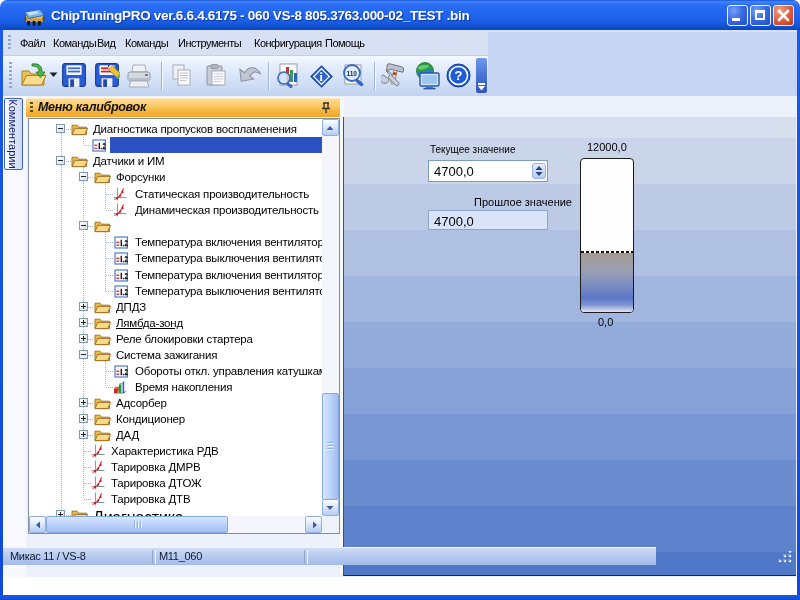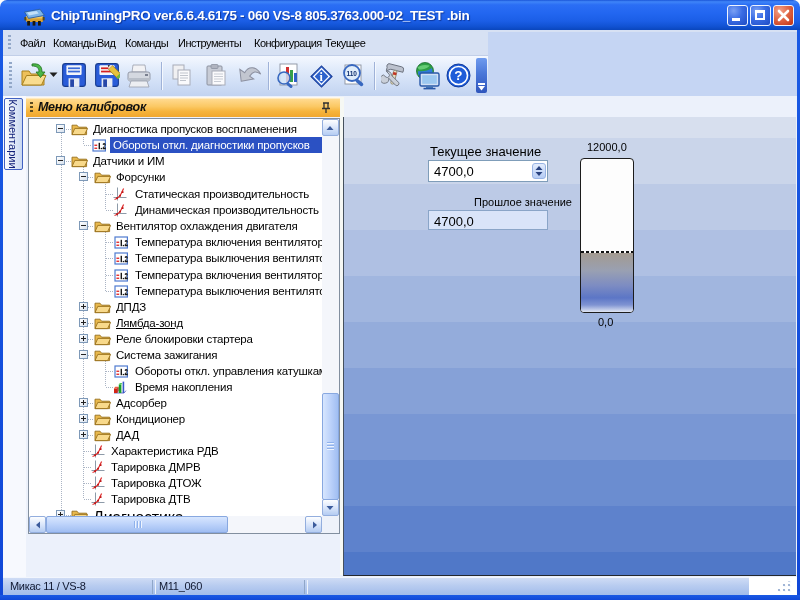--- a/index.html
+++ b/index.html
@@ -44,21 +44,21 @@
       #94acdb 205px,#94acdb 251px,
       #86a1d7 251px,#86a1d7 297px,
       #7997d4 297px,#7997d4 343px,
       #6b8dd0 343px,#6b8dd0 389px,
       #5e82cc 389px,#5e82cc 435px,
       #5078c8 435px,#5078c8 459px);}
   #treebox{left:28px;top:118px;width:312px;height:416px;background:#fff;border:1px solid #828f9f;box-sizing:border-box;}
   #searchrow{left:28px;top:536px;width:312px;height:36px;background:#dbe5f7;border:1px solid #aab6c8;box-sizing:border-box;}
   #searchrow label{position:absolute;left:10px;top:11px;font-size:11px;letter-spacing:-0.3px;color:#000;}
   #searchinput{position:absolute;left:119px;top:8px;width:183px;height:18px;background:#fff;border:1px solid #5b7aa8;}
-  #status{left:3px;top:577px;width:746px;height:18px;
+  #status{left:3px;top:547px;width:653px;height:18px;
     background:linear-gradient(180deg,#cfdcf5 0%,#b8ccf0 45%,#a2bcea 100%);
     border-top:1px solid #f2f6fd;box-sizing:border-box;font-size:11px;letter-spacing:-0.3px;color:#101830;}
   #bleft{left:0;top:30px;width:3px;height:565px;}
   #bright{left:797px;top:30px;width:3px;height:565px;}
   #bbottom{left:0;top:595px;width:800px;height:5px;}
 </style>
 </head>
 <body>
 <div id="win">
   <div id="title" class="abs">
@@ -95,21 +95,21 @@
   <div id="bbottom" class="abs brd"></div>
 
   <div id="menubar" class="abs">
     <div class="abs" style="left:5px;top:5px;width:3px;height:16px;background-image:repeating-linear-gradient(180deg,#93a8c8 0 2px,transparent 2px 4px);"></div>
     <span class="mi abs" style="left:17px">Файл</span>
     <span class="mi abs" style="left:50px">Команды</span>
     <span class="mi abs" style="left:94px">Вид</span>
     <span class="mi abs" style="left:122px">Команды</span>
     <span class="mi abs" style="left:175px">Инструменты</span>
     <span class="mi abs" style="left:251px">Конфигурация</span>
-    <span class="mi abs" style="left:322px">Текущее</span>
+    <span class="mi abs" style="left:322px">Помощь</span>
   </div>
 
   <div class="abs" style="left:3px;top:55px;width:794px;height:1px;background:#c2cfe8;"></div>
   <div id="toolbar" class="abs">
     <div class="abs" style="left:6px;top:6px;width:3px;height:28px;background-image:repeating-linear-gradient(180deg,#93a8c8 0 2px,transparent 2px 4px);"></div>
     <svg class="abs" style="left:16px;top:5px" width="28" height="28" viewBox="0 0 28 28">
         <path d="M3,10 L10,10 L12,13 L25,13 L25,24 L3,24 Z" fill="#eec05a" stroke="#a8801c" stroke-width="1"></path>
         <path d="M3,24 L7.5,14.5 L27,14.5 L22.5,24 Z" fill="#f9dc8e" stroke="#a8801c" stroke-width="1"></path>
         <path d="M13,3 C20,2 23,5 23,11 L26,11 L21.5,16.5 L17,11 L20,11 C20,7 18,5 13,5 Z" fill="#4cb648" stroke="#1e7020" stroke-width="0.8"></path>
       </svg>
@@ -253,21 +253,20 @@
     <div class="abs" style="left:55px;top:26px;width:7px;height:1px;background-image:repeating-linear-gradient(90deg,#aab4c4 0 1px,transparent 1px 2px);"></div>
     <svg class="abs" style="left:63px;top:20px" width="14" height="13" viewBox="0 0 14 13">
         <rect x="1" y="1" width="12.4" height="11" fill="#fff" stroke="#4f7bd0" stroke-width="1.2"></rect>
         <rect x="2.4" y="5.6" width="2.8" height="1.3" fill="#e02020"></rect>
         <rect x="2.4" y="8.6" width="2.8" height="1.3" fill="#e02020"></rect>
         <rect x="6.6" y="3.8" width="1.4" height="6.4" fill="#181818"></rect>
         <rect x="8.7" y="8.9" width="1.3" height="1.3" fill="#181818"></rect>
         <path d="M10.6,5.6 a1.55,1.55 0 0 1 3.1,0 c0,0.8 -0.5,1.3 -1.2,2 l-0.9,0.9 h2.2 v1.7 h-3.2 v-1.4 l1.6,-1.7 c0.4,-0.45 0.6,-0.8 0.6,-1.2 a0.45,0.45 0 0 0 -0.9,0 z" fill="#181818"></path>
       </svg>
     <div class="abs" style="left:81px;top:18px;width:212px;height:16px;background:#2b51c3;"></div>
-    <span class="abs" style="left:84px;top:20px;font-size:11.5px;letter-spacing:-0.2px;color:#fff;white-space:nowrap;">Обороты откл. диагностики пропусков</span>
     <div class="abs" style="left:37px;top:42px;width:5px;height:1px;background-image:repeating-linear-gradient(90deg,#aab4c4 0 1px,transparent 1px 2px);"></div>
     <div class="abs" style="left:27px;top:37px;width:9px;height:9px;border:1px solid #7e99b8;background:linear-gradient(135deg,#fff, #d8e2ee);box-sizing:border-box;">
         <div class="abs" style="left:1px;top:3px;width:5px;height:1px;background:#222"></div>
       </div>
     <svg class="abs" style="left:42px;top:35px" width="17" height="14" viewBox="0 0 17 14">
         <path d="M1,3.2 L6,3.2 L7.6,5.2 L15.6,5.2 L15.6,12.6 L1,12.6 Z" fill="#e9b94d" stroke="#99711c" stroke-width="0.9"></path>
         <path d="M1,12.6 L3.8,6.4 L16.6,6.4 L13.6,12.6 Z" fill="#f8d98b" stroke="#99711c" stroke-width="0.9"></path>
       </svg>
     <span class="abs" style="left:64px;top:36px;font-size:11.5px;letter-spacing:-0.2px;color:#000;white-space:nowrap;">Датчики и ИМ</span>
     <div class="abs" style="left:59px;top:58px;width:6px;height:1px;background-image:repeating-linear-gradient(90deg,#aab4c4 0 1px,transparent 1px 2px);"></div>
@@ -298,21 +297,20 @@
       </svg>
     <span class="abs" style="left:106px;top:85px;font-size:11.5px;letter-spacing:-0.2px;color:#000;white-space:nowrap;">Динамическая производительность</span>
     <div class="abs" style="left:59px;top:107px;width:6px;height:1px;background-image:repeating-linear-gradient(90deg,#aab4c4 0 1px,transparent 1px 2px);"></div>
     <div class="abs" style="left:50px;top:102px;width:9px;height:9px;border:1px solid #7e99b8;background:linear-gradient(135deg,#fff, #d8e2ee);box-sizing:border-box;">
         <div class="abs" style="left:1px;top:3px;width:5px;height:1px;background:#222"></div>
       </div>
     <svg class="abs" style="left:65px;top:100px" width="17" height="14" viewBox="0 0 17 14">
         <path d="M1,3.2 L6,3.2 L7.6,5.2 L15.6,5.2 L15.6,12.6 L1,12.6 Z" fill="#e9b94d" stroke="#99711c" stroke-width="0.9"></path>
         <path d="M1,12.6 L3.8,6.4 L16.6,6.4 L13.6,12.6 Z" fill="#f8d98b" stroke="#99711c" stroke-width="0.9"></path>
       </svg>
-    <span class="abs" style="left:87px;top:101px;font-size:11.5px;letter-spacing:-0.2px;color:#000;white-space:nowrap;">Вентилятор охлаждения двигателя</span>
     <div class="abs" style="left:77px;top:123px;width:7px;height:1px;background-image:repeating-linear-gradient(90deg,#aab4c4 0 1px,transparent 1px 2px);"></div>
     <svg class="abs" style="left:85px;top:117px" width="14" height="13" viewBox="0 0 14 13">
         <rect x="1" y="1" width="12.4" height="11" fill="#fff" stroke="#4f7bd0" stroke-width="1.2"></rect>
         <rect x="2.4" y="5.6" width="2.8" height="1.3" fill="#e02020"></rect>
         <rect x="2.4" y="8.6" width="2.8" height="1.3" fill="#e02020"></rect>
         <rect x="6.6" y="3.8" width="1.4" height="6.4" fill="#181818"></rect>
         <rect x="8.7" y="8.9" width="1.3" height="1.3" fill="#181818"></rect>
         <path d="M10.6,5.6 a1.55,1.55 0 0 1 3.1,0 c0,0.8 -0.5,1.3 -1.2,2 l-0.9,0.9 h2.2 v1.7 h-3.2 v-1.4 l1.6,-1.7 c0.4,-0.45 0.6,-0.8 0.6,-1.2 a0.45,0.45 0 0 0 -0.9,0 z" fill="#181818"></path>
       </svg>
     <span class="abs" style="left:106px;top:117px;font-size:11.5px;letter-spacing:-0.2px;color:#000;white-space:nowrap;">Температура включения вентилятора</span>
@@ -509,21 +507,21 @@
       </svg>
     </div>
   <div class="abs" style="left:46px;top:516px;width:182px;height:17px;border:1px solid #88a8e0;border-radius:2px;background:linear-gradient(180deg,#d7e6fe,#bcd2fa 50%,#a0bef2);box-sizing:border-box;">
       <div class="abs" style="left:87px;top:4px;width:8px;height:7px;background-image:repeating-linear-gradient(90deg,#8fb2ec 0 1px,#eef4fe 1px 2px,transparent 2px 3px);"></div>
     </div>
   <div class="abs" style="left:322px;top:516px;width:17px;height:17px;background:#eef2fa;"></div>
 
 
   <div id="rpanel" class="abs">
     <div id="rbody" class="abs"></div>
-    <span class="abs" style="left:86px;top:47px;font-size:13px;text-align:center;">Текущее значение</span>
+    <span class="abs" style="left:86px;top:47px;font-size:10px;text-align:center;">Текущее значение</span>
     <div class="abs" style="left:84px;top:63px;width:120px;height:22px;background:#fff;border:1px solid #7f9db9;box-sizing:border-box;">
       <span class="abs" style="left:5px;top:3px;font-size:13px;">4700,0</span>
       <div class="abs" style="left:103px;top:2px;width:14px;height:16px;border-radius:3px;background:linear-gradient(180deg,#e2ecfd,#b6ccf4);border:1px solid #98b4e4;box-sizing:border-box;">
         <svg width="12" height="14" viewBox="0 0 12 14">
             <path d="M6,2 L9.5,6 H2.5 Z M6,12 L2.5,8 H9.5 Z" fill="#27417e"></path>
           </svg>
       </div>
     </div>
     <span class="abs" style="left:86px;top:99px;font-size:11px;padding-left:44px;">Прошлое значение</span>
     <div class="abs" style="left:84px;top:113px;width:120px;height:20px;background:#d9e4f9;border:1px solid #8aa5c8;box-sizing:border-box;">

